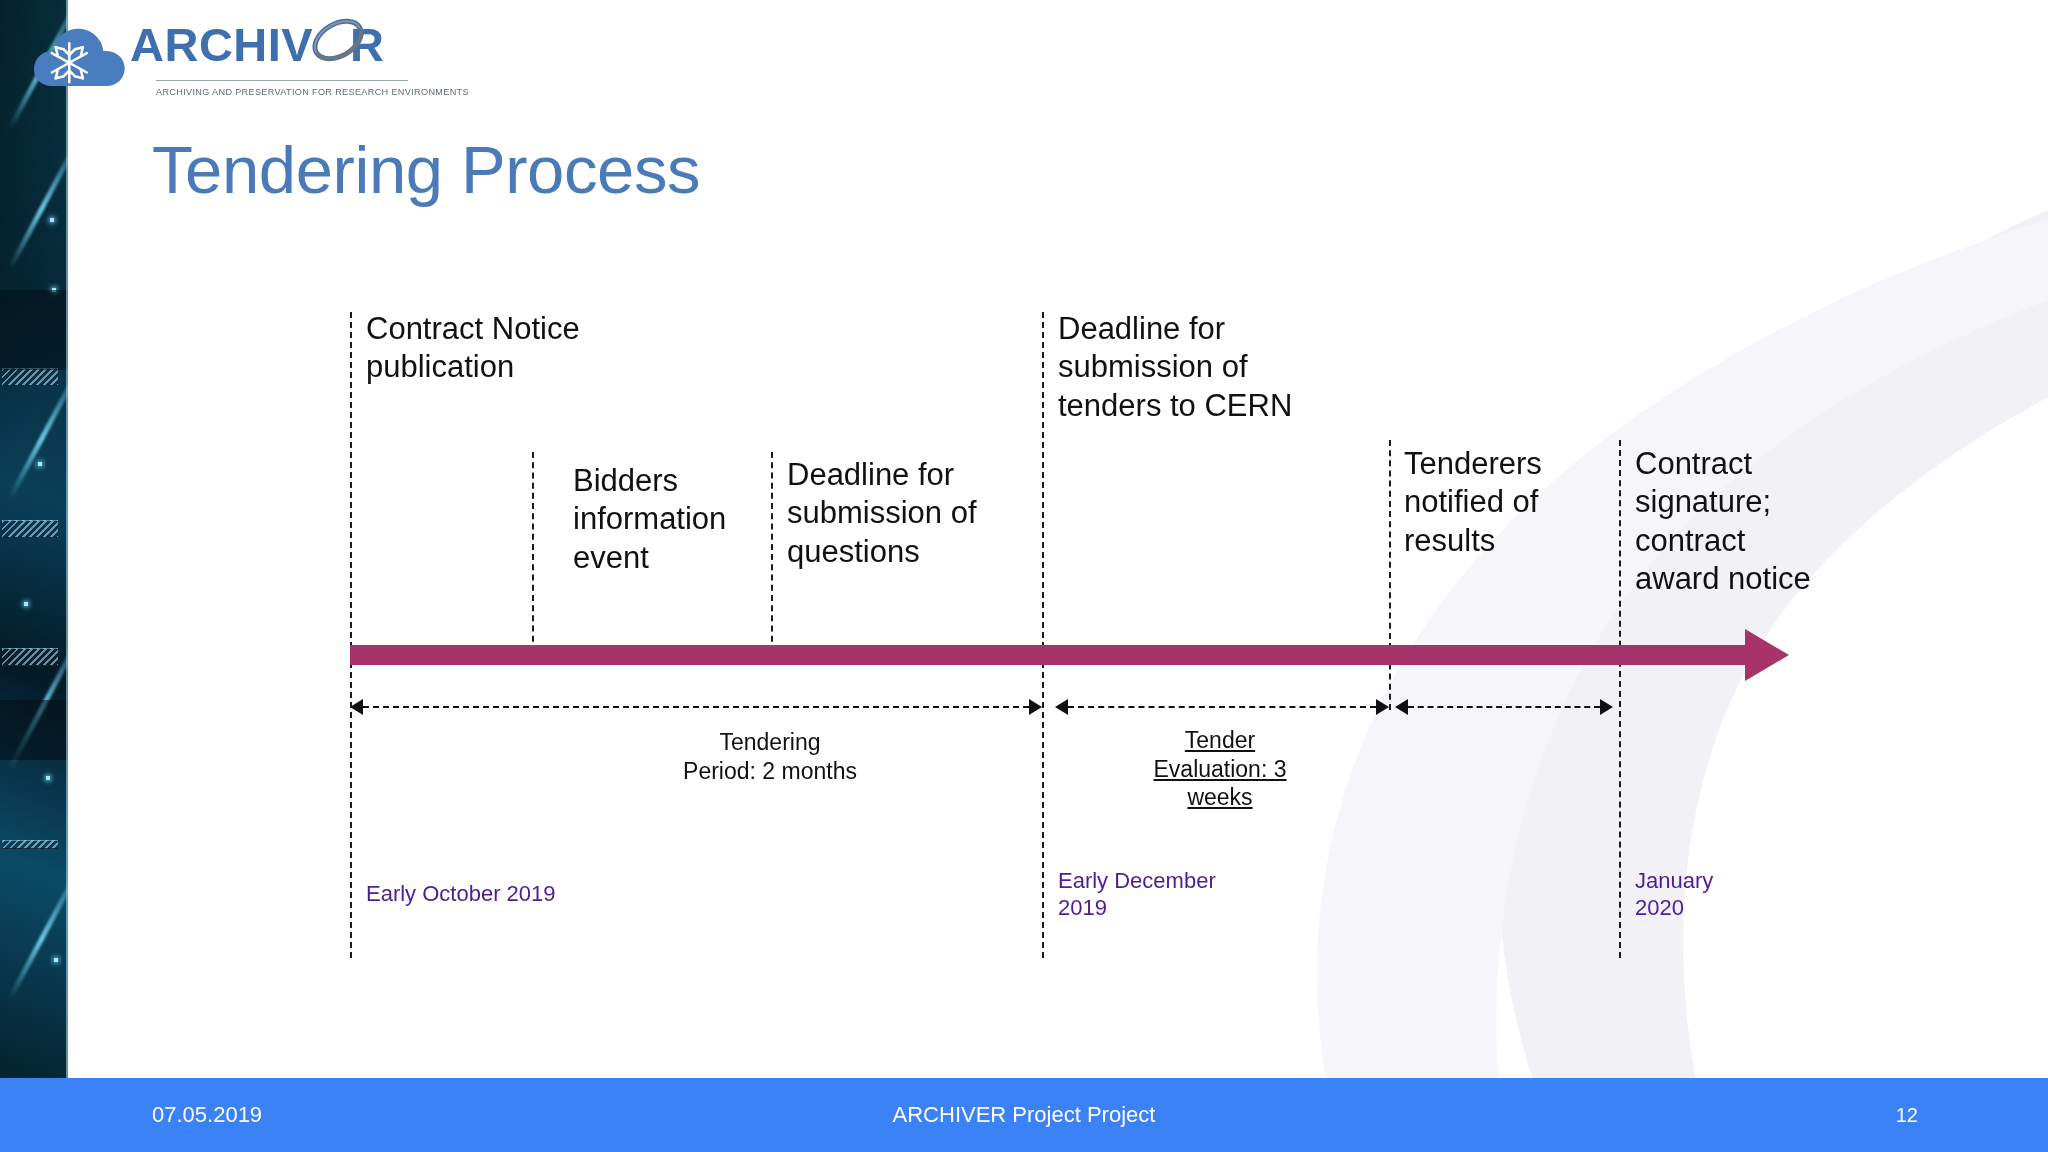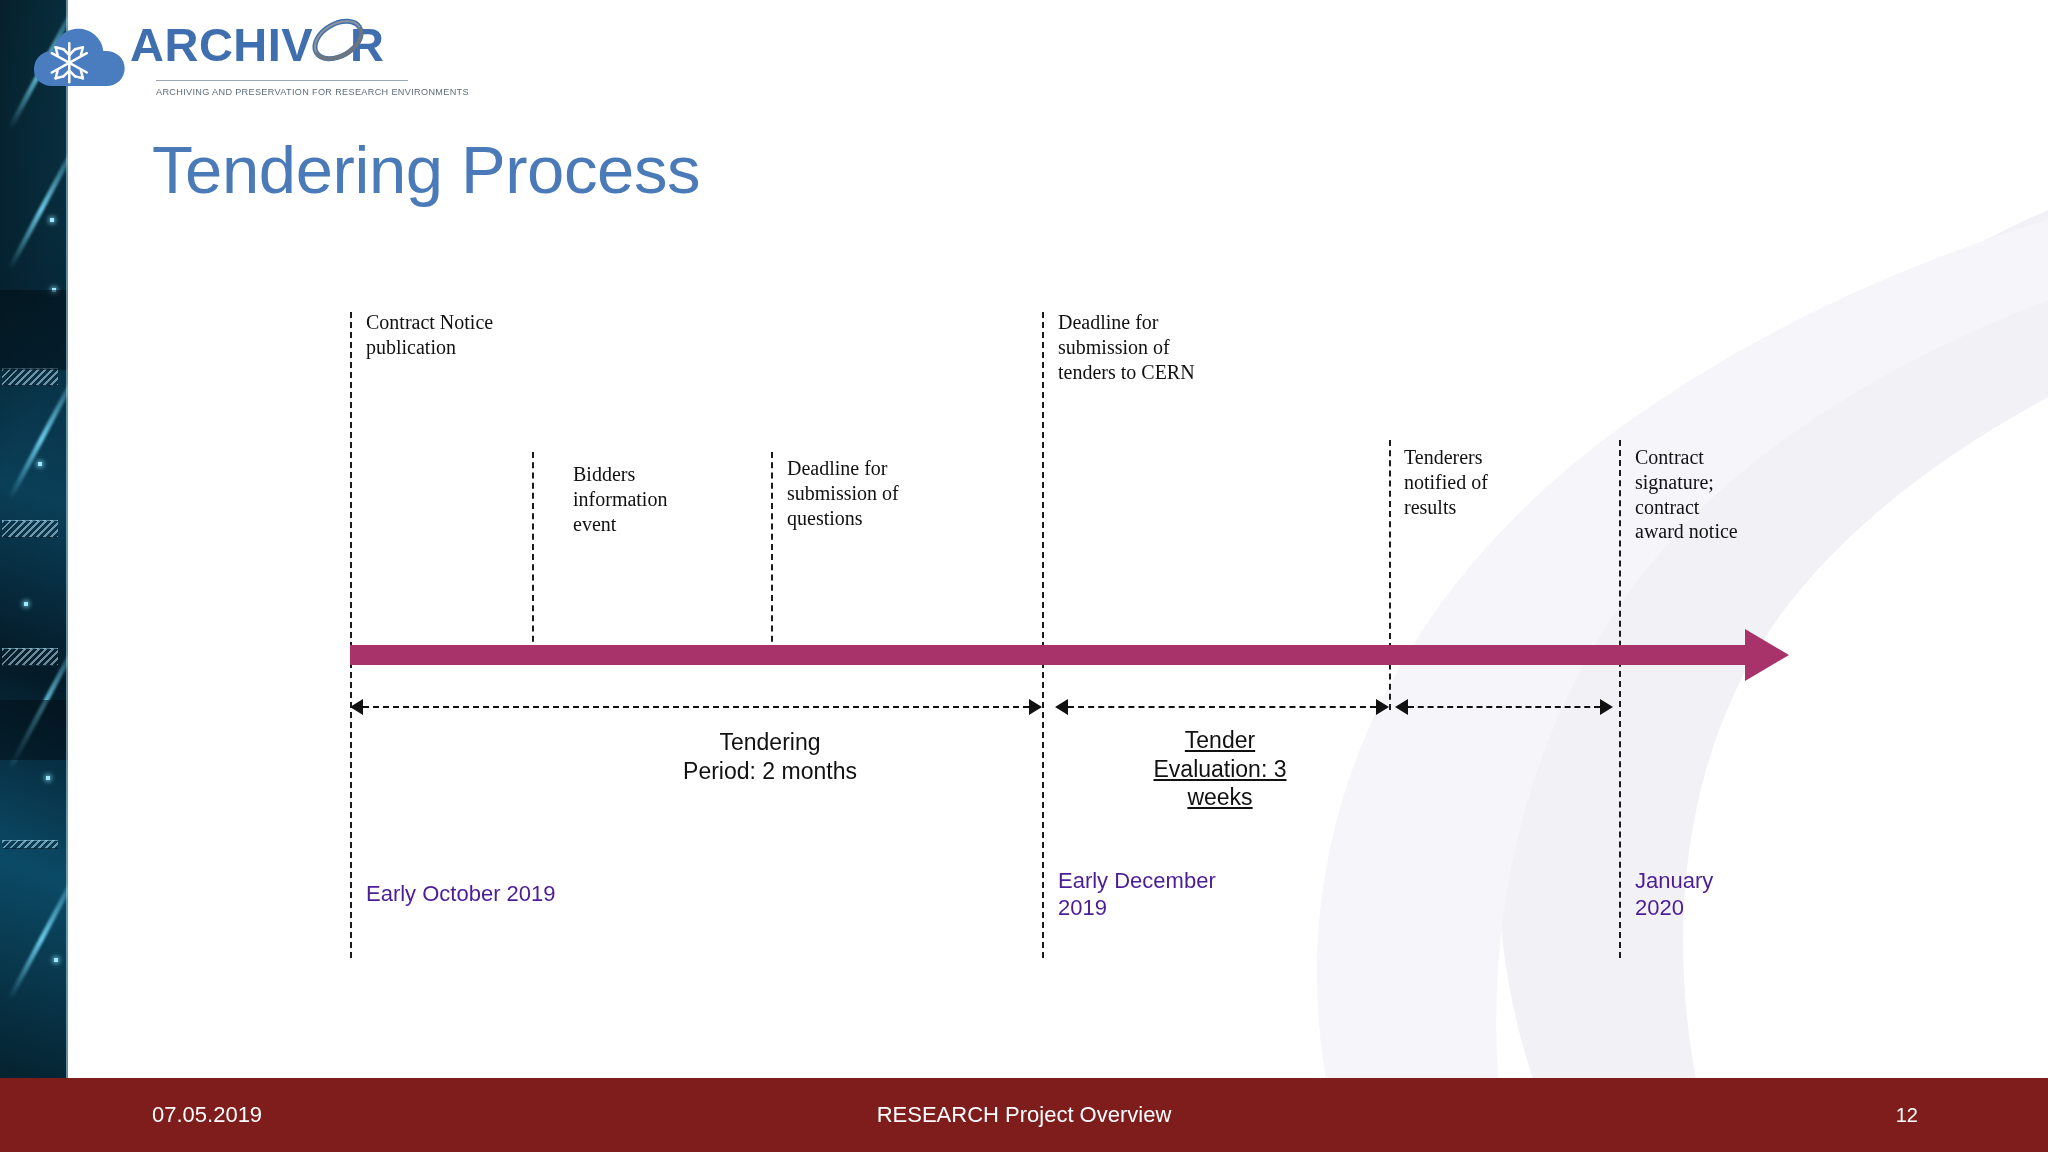--- a/index.html
+++ b/index.html
@@ -172,24 +172,24 @@
     width: 0;
     height: 0;
     border-top: 26px solid transparent;
     border-bottom: 26px solid transparent;
     border-left: 44px solid #a8336a;
   }
 
   
   .ms-label {
     position: absolute;
-    font-size: 20px;
+    font-size: 31px;
     line-height: 1.24;
     color: #111111;
-    font-family: Liberation Serif, serif;
+    font-family: Liberation Sans, sans-serif;
   }
 
   
   .measure-line {
     position: absolute;
     height: 0;
     border-top: 2px dashed #111111;
   }
   .measure-cap {
     position: absolute;
@@ -363,21 +363,21 @@
 
     <div class="measure-cap left" style="left:1395px; top:699px;"></div>
     <div class="measure-line" style="left:1408px; top:706px; width:192px;"></div>
     <div class="measure-cap right" style="left:1600px; top:699px;"></div>
 
     <div class="date-label" style="left:366px; top:880px; width:330px;">Early October 2019</div>
     <div class="date-label" style="left:1058px; top:867px; width:260px;">Early December<br>2019</div>
     <div class="date-label" style="left:1635px; top:867px; width:220px;">January<br>2020</div>
   </div>
 
-  <div class="footer" style="background: #7f1d1d; margin-top: 48px;">
+  <div class="footer" style="background: #3b82f6; margin-top: 48px;">
     <div class="footer-inner">
       <div class="footer-date">07.05.2019</div>
-      <div class="footer-center">RESEARCH Project Overview</div>
+      <div class="footer-center">ARCHIVER Project Project</div>
       <div class="footer-page">12</div>
     </div>
   </div>
 
 </div>
 
 </body></html>

